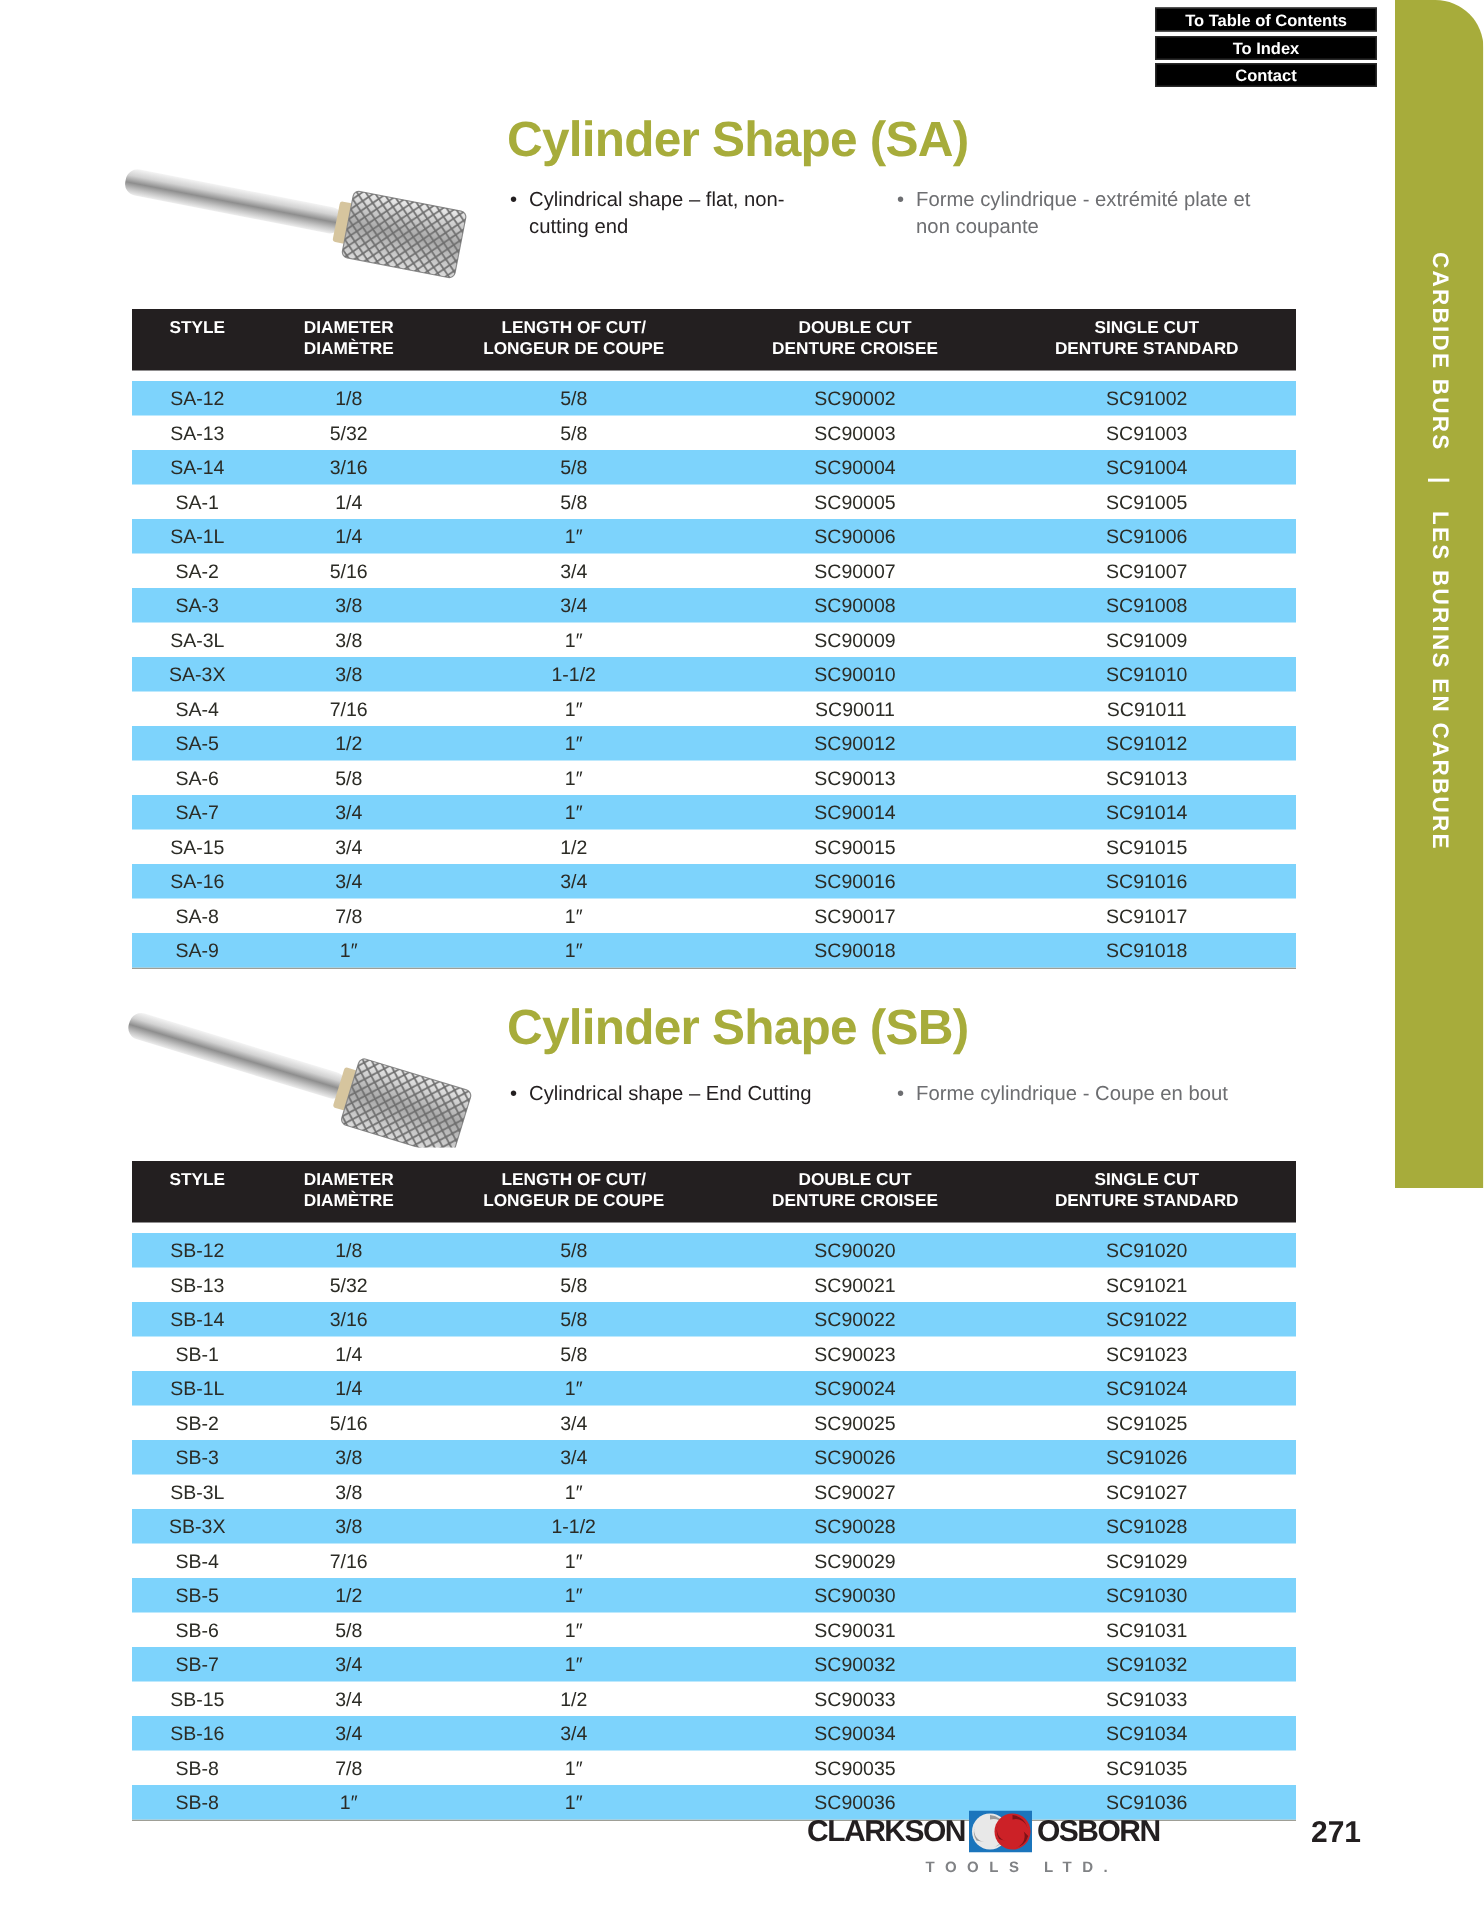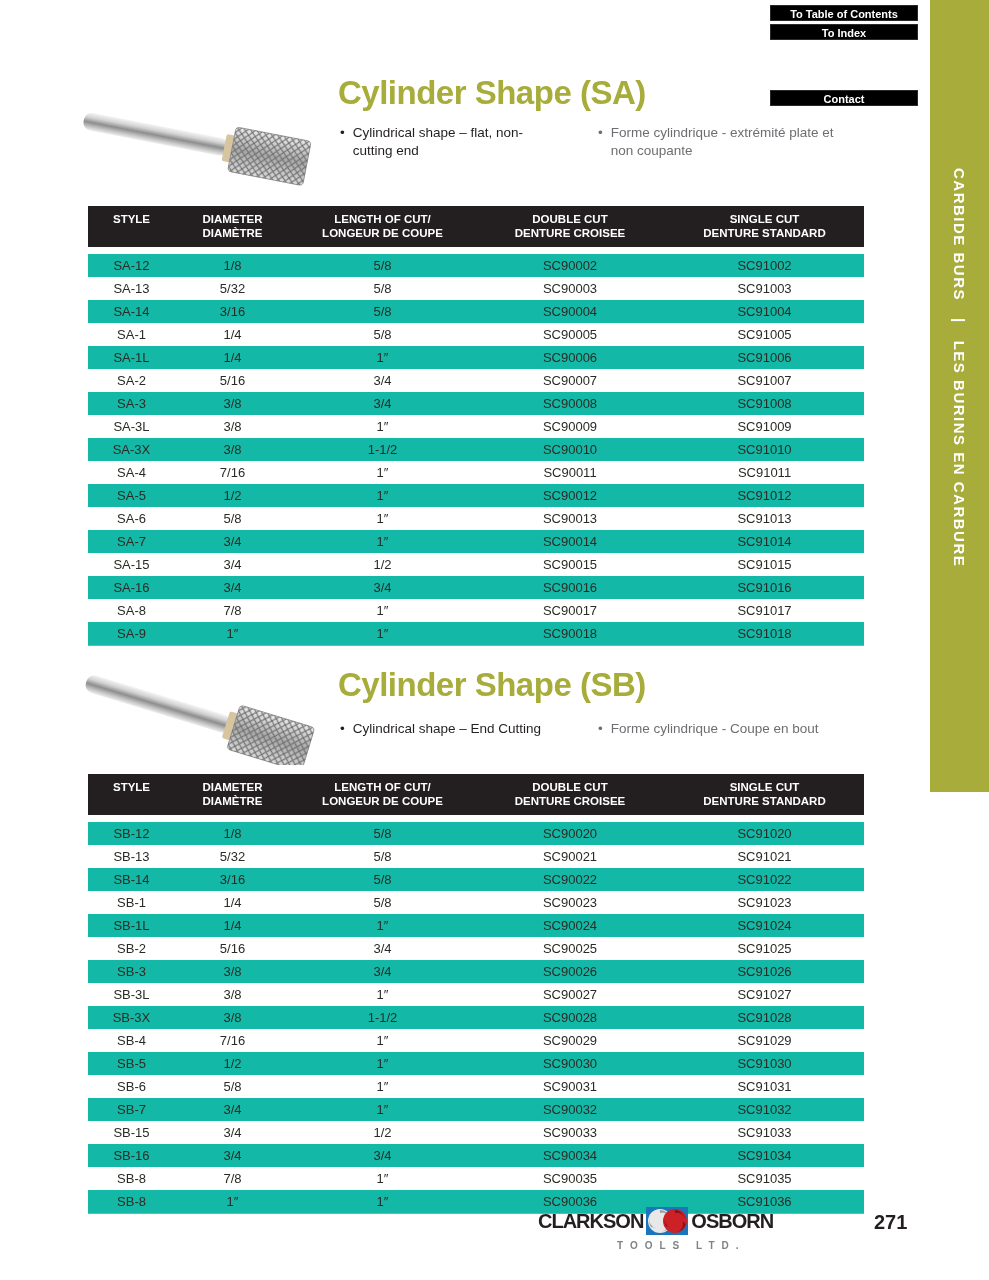--- a/index.html
+++ b/index.html
@@ -1,23 +1,23 @@
 <!DOCTYPE html>
 <html><head>
 <meta charset="utf-8">
 <style>
   html,body{margin:0;padding:0;background:#ffffff;}
   .page{position:relative;width:989px;height:1280px;background:#fff;
-        font-family:"Liberation Sans",sans-serif;overflow:hidden;}
+        font-family:"Liberation Sans",sans-serif;overflow:hidden;border-radius:32px;}
 
   
   .nav-btn{position:absolute;left:770px;width:148px;height:16px;background:#000;
            color:#fff;font-size:11px;font-weight:700;text-align:center;line-height:16px;
            border:1px solid #2a2a2a;box-sizing:border-box;cursor:pointer;}
-  .nav-btn.b0{top:5px;} .nav-btn.b1{top:24px;} .nav-btn.b2{top:42px;margin-top:48px;}
+  .nav-btn.b0{top:5px;} .nav-btn.b1{top:24px;} .nav-btn.b2{top:42px;}
 
   
   .side-tab{position:absolute;left:930px;top:0;width:59px;height:792px;}
   .side-tab-text{position:absolute;top:168px;left:50%;transform:translateX(-50%);
                  writing-mode:vertical-rl;white-space:pre;color:#fff;font-weight:700;
                  font-size:15px;letter-spacing:1.5px;}
 
   
   .section-title{position:absolute;font-size:33px;font-weight:700;letter-spacing:-0.5px;text-align:right;}
   .bullet{position:absolute;display:flex;font-size:13.5px;line-height:18px;}
@@ -26,21 +26,21 @@
   .bullet.fr{color:#6d6e71;}
   .bullet.fr .marker{color:#6d6e71;}
 
   
   .ctable{position:absolute;left:88px;width:776px;margin-top:14px;}
   .thead{display:flex;background:#231f20;height:41px;box-sizing:border-box;}
   .thead .hcol{box-sizing:border-box;padding-top:7px;text-align:center;color:#fff;
                font-size:11.5px;font-weight:700;line-height:13.5px;}
   .tbody{margin-top:7px;border-bottom:1px solid #9f9f96;}
   .trow{display:flex;height:23px;align-items:center;}
-  .trow.alt{background:#14b8a6;}
+  .trow.alt{background:#7dd3fc;}
   .tcell{box-sizing:border-box;text-align:center;font-size:13px;color:#2b2b25;}
   .c0{width:87px;} .c1{width:115px;} .c2{width:185px;} .c3{width:190px;} .c4{width:199px;}
 
   
   .bur-svg{position:absolute;}
 
   
   .brand{position:absolute;top:1207px;left:538px;display:flex;align-items:center;
          font-weight:700;font-size:20px;letter-spacing:-1px;color:#231f20;}
   .brand .mark{margin:0 3px;}

